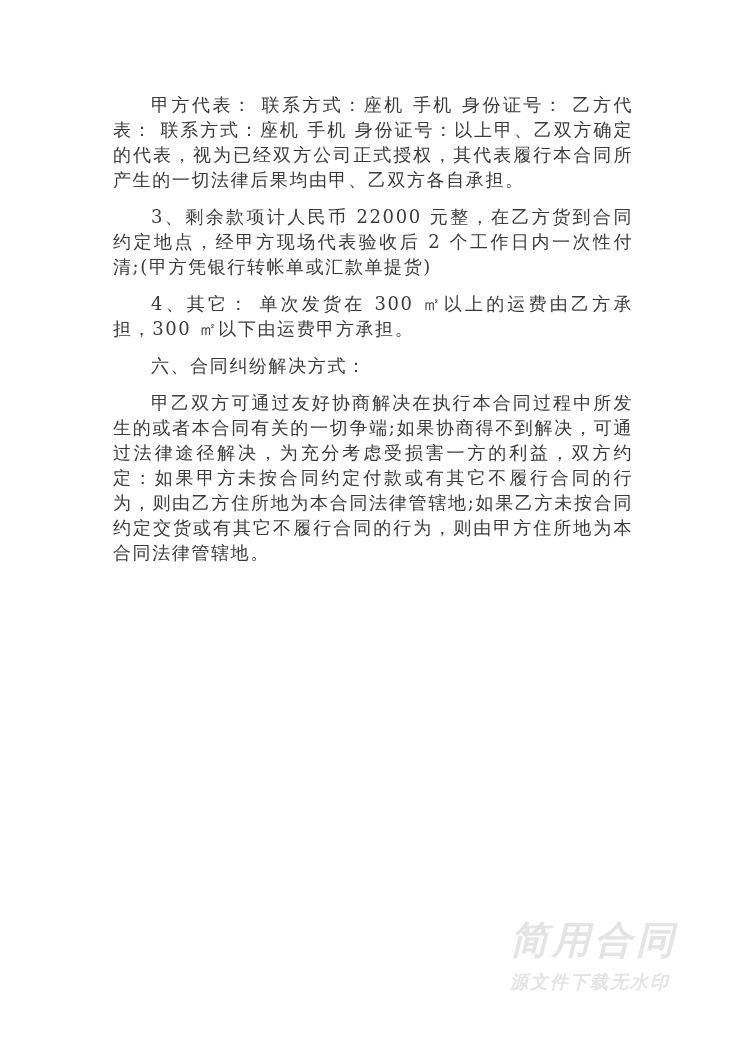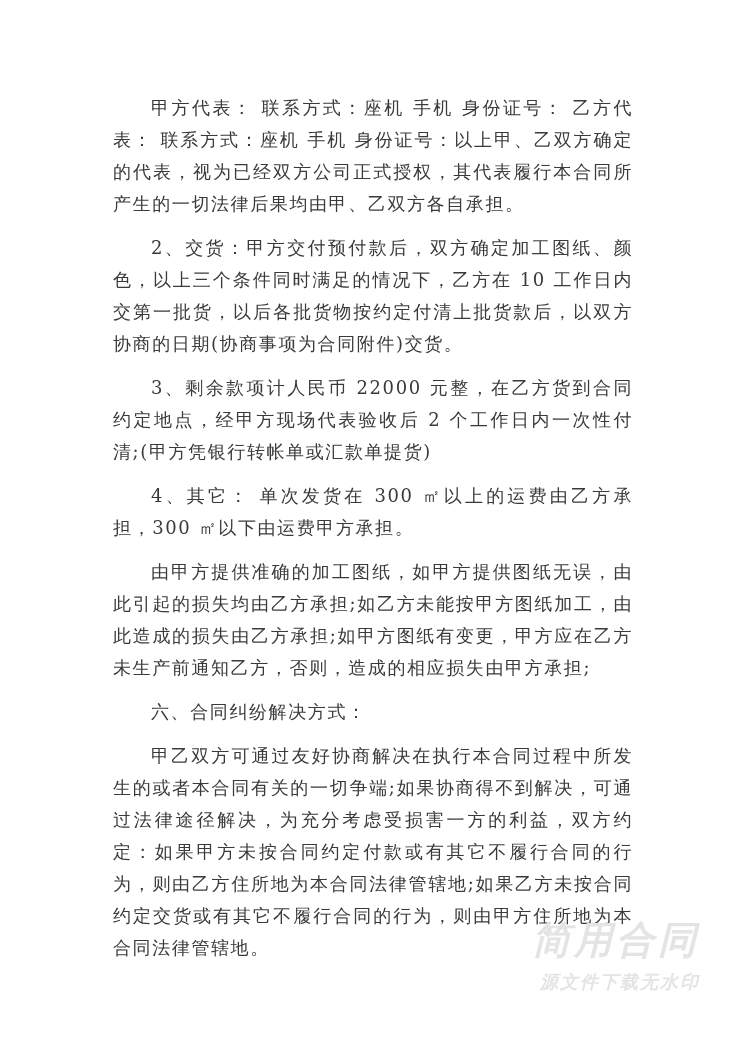--- a/index.html
+++ b/index.html
@@ -1,34 +1,32 @@
 <!DOCTYPE html>
 <html><head>
 <meta charset="utf-8">
 <style>
   html, body { margin:0; padding:0; background:#ffffff; }
   body { width:742px; height:1049px; position:relative; overflow:hidden;
          font-family:"DejaVu Serif","Liberation Serif",serif; color:#3a3a3a; }
   .page { position:absolute; left:113px; top:92px; width:520px; }
-  .p { font-size:18px; line-height:32px; letter-spacing:1.6px; text-indent:38px;
+  .p { font-size:18px; line-height:25px; letter-spacing:1.6px; text-indent:38px;
        margin:0 0 12px 0; text-align:justify; }
-  .wm { position:absolute; left:510px; top:918px; width:190px; text-align:right; color:#e4e4e4;
+  .wm { position:absolute; left:510px; top:918px; width:190px; text-align:left; color:#e4e4e4;
         font-family:"DejaVu Sans","Liberation Sans",sans-serif; font-style:italic; font-weight:bold; }
   .wm .big { font-size:38px; letter-spacing:4px; line-height:44px; }
   .wm .small { font-size:18px; letter-spacing:2px; line-height:30px; margin-top:6px;font-family:Liberation Mono, monospace; }
 </style>
 </head>
 <body>
 
 <div class="page">
   <p class="p">甲方代表： 联系方式：座机 手机 身份证号： 乙方代表： 联系方式：座机 手机 身份证号：以上甲、乙双方确定的代表，视为已经双方公司正式授权，其代表履行本合同所产生的一切法律后果均由甲、乙双方各自承担。</p>
-  <p class="p">2、交货：甲方交付预付款后，双方确定加工图纸、颜色，以上三个条件同时满足的情况下，乙方在 10 工作日内交第一批货，以后各批货物按约定付清上批货款后，以双方协商的日期(协商事项为合同附件)交货。</p>
   <p class="p">3、剩余款项计人民币 22000 元整，在乙方货到合同约定地点，经甲方现场代表验收后 2 个工作日内一次性付清;(甲方凭银行转帐单或汇款单提货)</p>
   <p class="p">4、其它： 单次发货在 300 ㎡以上的运费由乙方承担，300 ㎡以下由运费甲方承担。</p>
-  <p class="p">由甲方提供准确的加工图纸，如甲方提供图纸无误，由此引起的损失均由乙方承担;如乙方未能按甲方图纸加工，由此造成的损失由乙方承担;如甲方图纸有变更，甲方应在乙方未生产前通知乙方，否则，造成的相应损失由甲方承担;</p>
   <p class="p">六、合同纠纷解决方式：</p>
   <p class="p">甲乙双方可通过友好协商解决在执行本合同过程中所发生的或者本合同有关的一切争端;如果协商得不到解决，可通过法律途径解决，为充分考虑受损害一方的利益，双方约定：如果甲方未按合同约定付款或有其它不履行合同的行为，则由乙方住所地为本合同法律管辖地;如果乙方未按合同约定交货或有其它不履行合同的行为，则由甲方住所地为本合同法律管辖地。</p>
 </div>
 
 <div class="wm">
   <div class="big">简用合同</div>
   <div class="small">源文件下载无水印</div>
 </div>
 
 </body></html>

